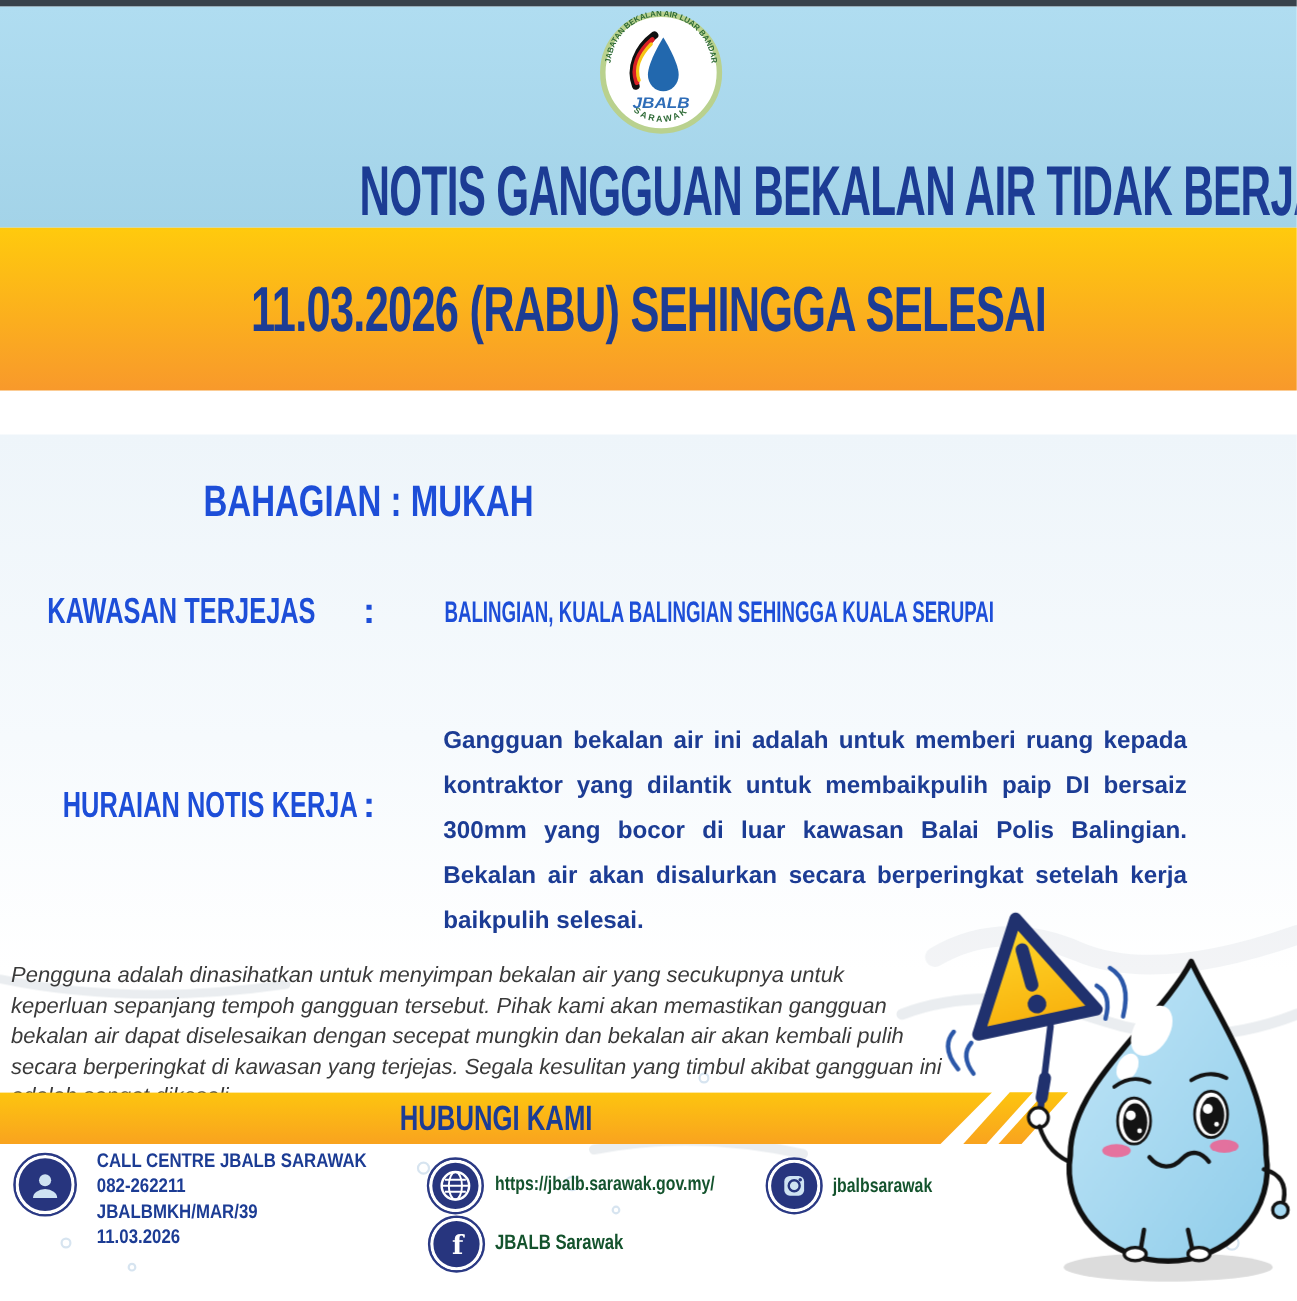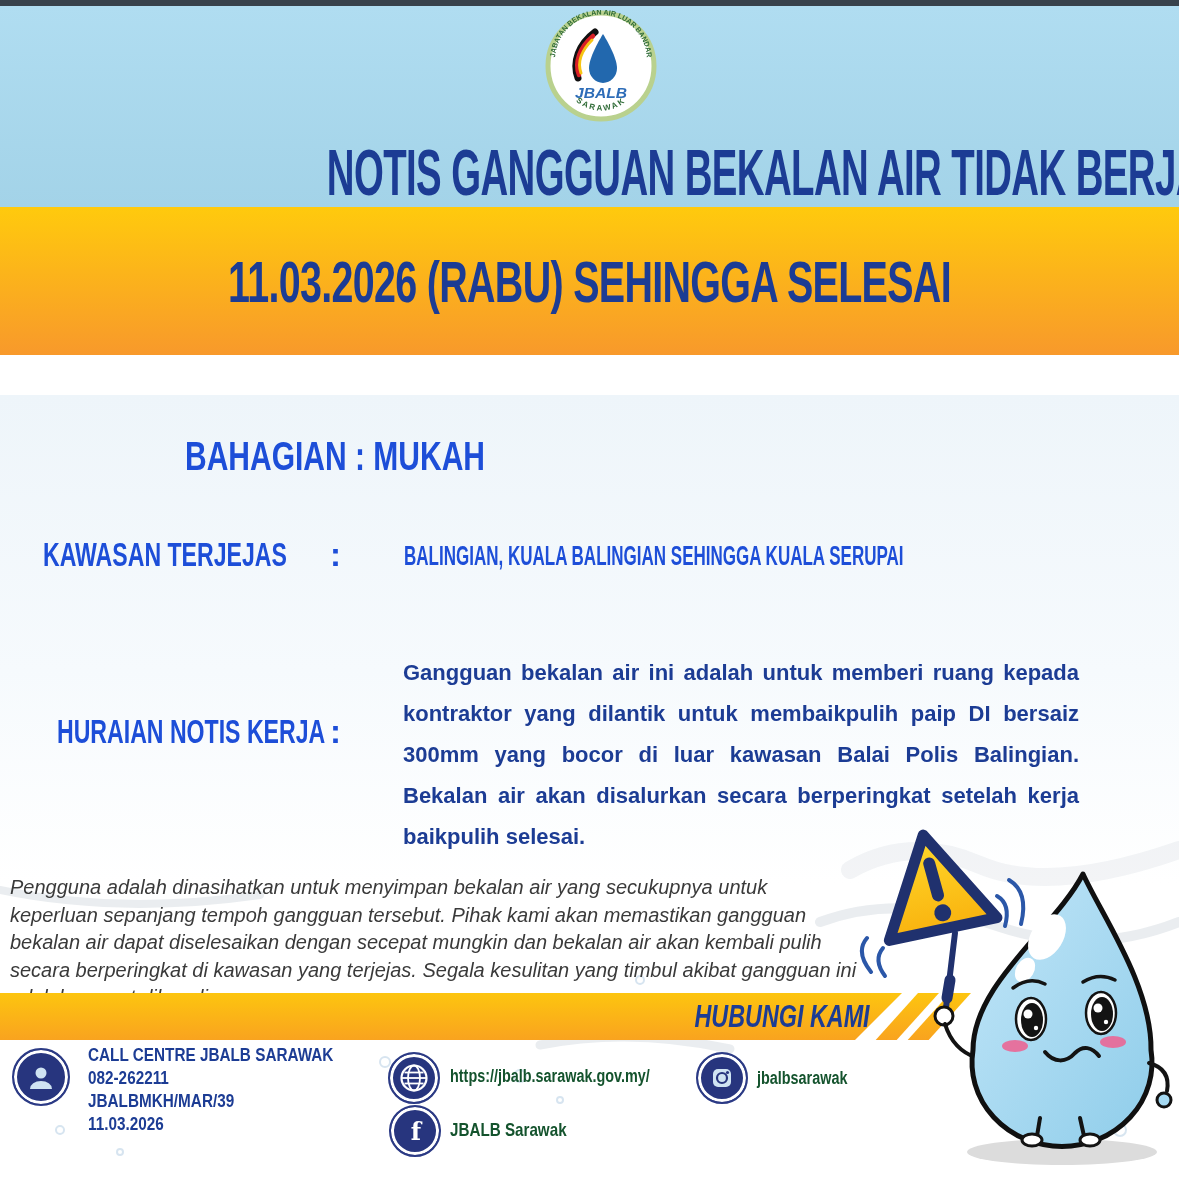--- a/index.html
+++ b/index.html
@@ -42,21 +42,21 @@
   .hn-colon{left:330px;top:713px;font-size:33px;}
   .hn-text{left:403px;top:652px;width:676px;font-size:22px;line-height:41px;
            text-align:justify;color:#1c3c94;font-weight:bold;}
   
   .disclaimer{left:10px;top:874px;width:848px;font-size:20px;line-height:27.5px;
               font-style:italic;color:#3a3a3a;}
   
   .contact-bar{position:absolute;left:0;top:993px;width:902px;height:47px;
                background:linear-gradient(#fdc50f,#f9a31f);
                clip-path:polygon(0 0,100% 0,calc(100% - 47px) 100%,0 100%);
-               display:flex;align-items:center;justify-content:flex-end;font-style:italic;}
+               display:flex;align-items:center;justify-content:center;}
   .contact-bar-text{font-weight:bold;color:#1c3c94;font-size:32px;transform:scaleX(.73);white-space:nowrap;}
   .stripe{position:absolute;top:993px;width:21px;height:47px;
           background:linear-gradient(#fdc50f,#f9a31f);transform:skewX(-42deg);transform-origin:top;}
   .stripe1{left:918px;}
   .stripe2{left:950px;}
   
   .circ{border-radius:50%;background:#27357e;border:2px solid #2b3a85;
         box-shadow:inset 0 0 0 3px #ffffff;display:flex;align-items:center;justify-content:center;}
   .circ-lg{width:54px;height:54px;}
   .circ-sm{width:48px;height:48px;}

